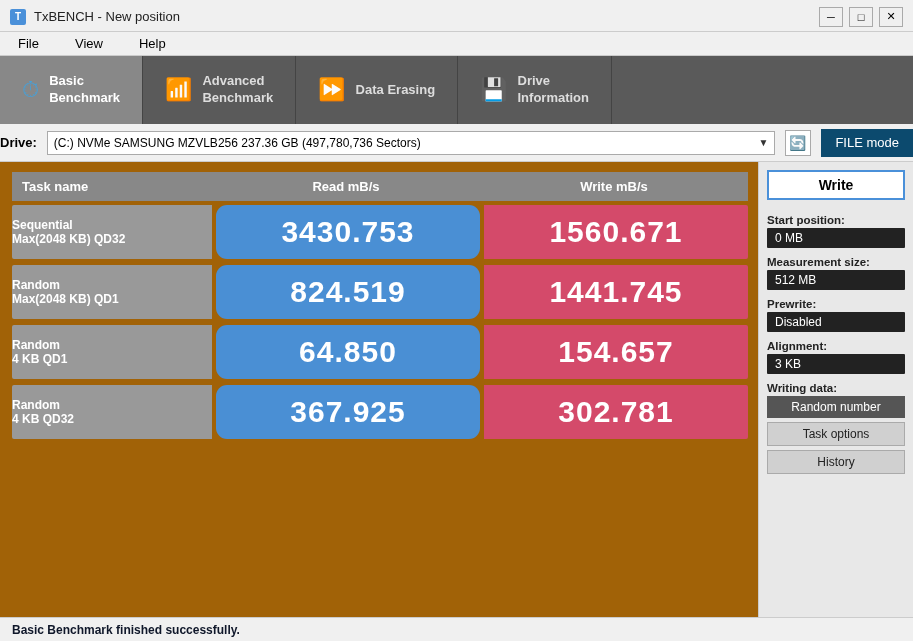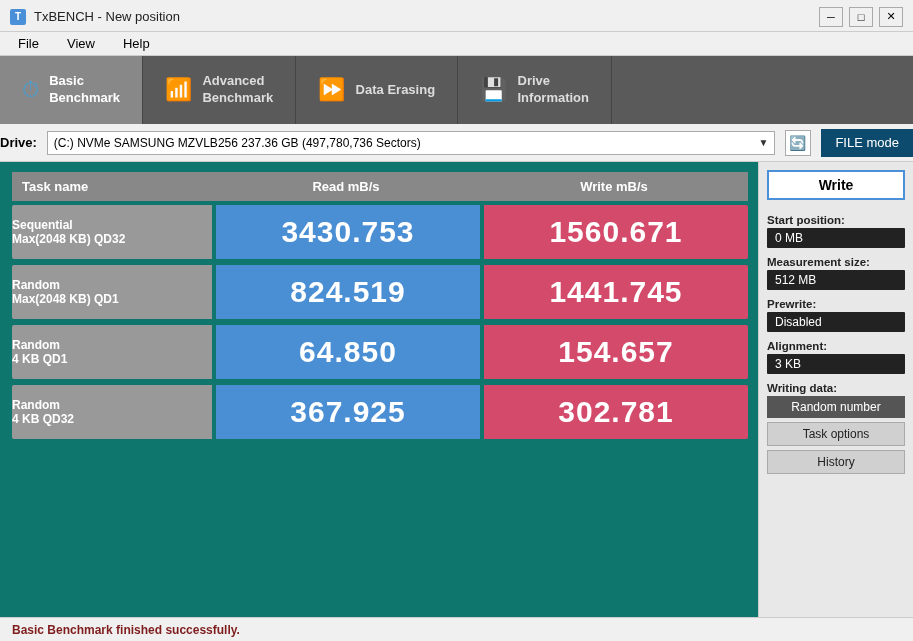--- a/index.html
+++ b/index.html
@@ -54,21 +54,21 @@
       display: flex;
       align-items: center;
       justify-content: center;
       font-size: 11px;
     }
 
     
     .menu-bar {
       background: #f0f0f0;
       display: flex;
-      gap: 8px;
+      gap: 16px;
       padding: 2px 8px;
       border-bottom: 1px solid #ccc;
       height: 24px;
       align-items: center;
       text-align: center;
     }
     .menu-item {
       padding: 2px 10px;
       cursor: pointer;
       font-size: 13px;
@@ -150,21 +150,21 @@
       padding: 4px 14px;
       font-size: 13px;
       cursor: pointer;
       height: 28px;
     }
 
     
     .main-content {
       display: flex;
       height: calc(641px - 32px - 24px - 68px - 38px - 24px);
-      background: #0f766e;
+      background: #a16207;
     }
 
     
     .bench-section {
       flex: 1;
       padding: 10px 10px 10px 12px;
     }
     .bench-header {
       display: grid;
       grid-template-columns: 200px 1fr 1fr;
@@ -200,21 +200,21 @@
     .bench-row-read {
       background: #4a8fd4;
       color: white;
       display: flex;
       align-items: center;
       justify-content: center;
       font-size: 30px;
       font-weight: bold;
       letter-spacing: 1px;
       padding: 10px;
-      border-radius: 0;
+      border-radius: 11px;
     }
     .bench-row-write {
       background: #d44a6a;
       color: white;
       display: flex;
       align-items: center;
       justify-content: center;
       font-size: 30px;
       font-weight: bold;
       letter-spacing: 1px;
@@ -281,21 +281,21 @@
       text-align: center;
       margin-bottom: 2px;
     }
 
     
     .status-bar {
       background: #f0f0f0;
       border-top: 1px solid #ccc;
       padding: 4px 12px;
       font-size: 12px;
-      color: #7f1d1d;
+      color: #0f172a;
       font-weight: 600;
       height: 24px;
       display: flex;
       align-items: center;
     }
 
     .chevron-down {
       font-size: 10px;
       color: #333;
     }

